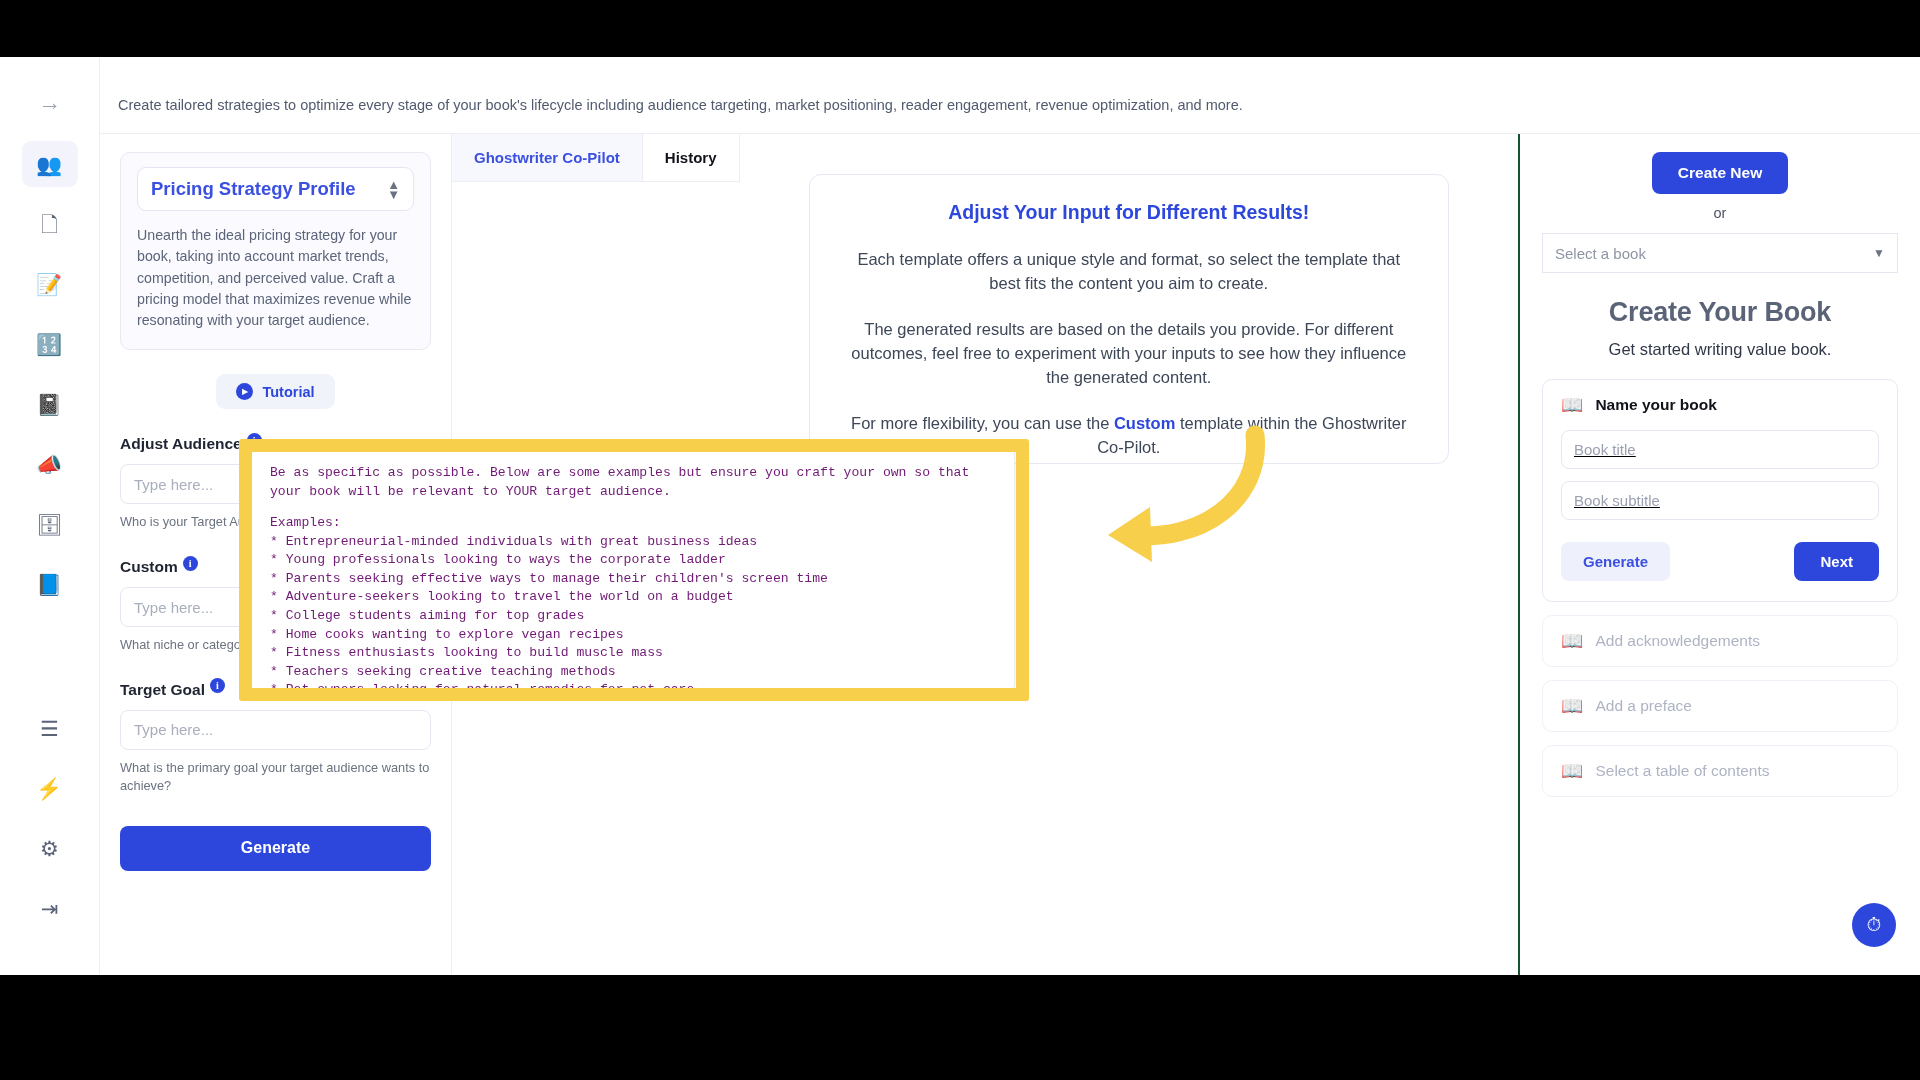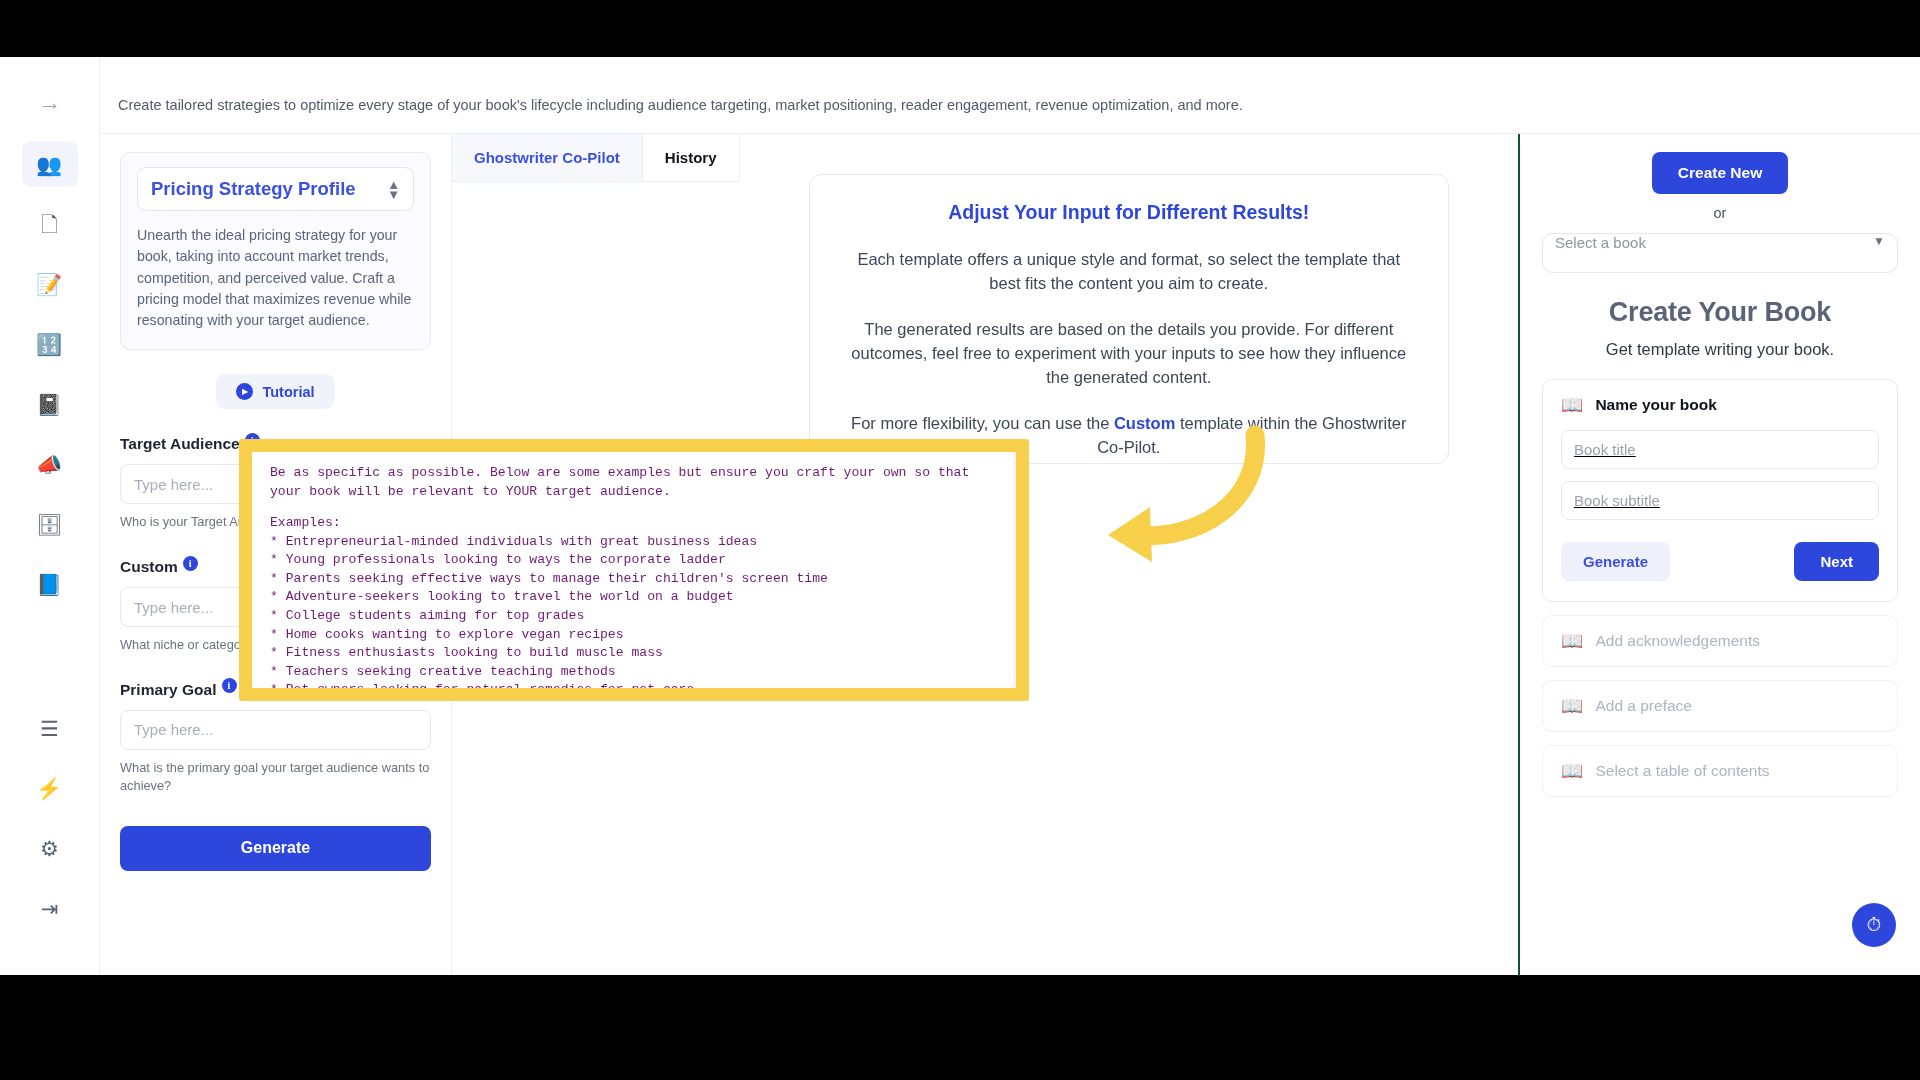--- a/index.html
+++ b/index.html
@@ -193,23 +193,23 @@
     background: #2d47dd; color: #fff;
     border: none; border-radius: 8px;
     padding: 12px 26px;
     font-size: 15.5px; font-weight: bold;
     font-family: "Liberation Sans", sans-serif;
     cursor: pointer;
   }
   .or-text { text-align: center; font-size: 14.5px; color: #4b5565; margin: 11px 0 12px 0; }
   .book-select {
     width: 100%; height: 40px;
-    border: 1px solid #e4e7f1; border-radius: 11px;
+    border: 1px solid #e4e7f1; border-radius: 0;
     background: #fff; padding: 0 12px;
-    display: flex; justify-content: space-between;
+    display: flex; align-items: center; justify-content: space-between;
     cursor: pointer;
   }
   .book-select .ph { font-size: 15px; color: #8f95a5; }
   .book-select .arr { font-size: 12px; color: #6b7280; }
   .cyb-title {
     text-align: center; font-size: 27px; font-weight: bold;
     color: #5a6377; margin-top: 24px; letter-spacing: -0.2px;
   }
   .cyb-sub { text-align: center; font-size: 16.5px; color: #303848; margin-top: 12px; }
   .name-card {
@@ -367,39 +367,39 @@
 
         <div class="tutorial-wrap">
           <div class="tutorial-btn">
             <span class="play">▶</span>
             <span class="lbl">Tutorial</span>
           </div>
         </div>
 
         <div class="field">
           <div class="field-label">
-            <span>Target Audience</span>
+            <span>Adjust Audience</span>
             <span class="info-dot">i</span>
           </div>
           <input class="text-input" value="" placeholder="Type here..." style="">
           <div class="field-help">Who is your Target Audience, who is this book for?</div>
         </div>
 
         <div class="field">
           <div class="field-label">
             <span>Custom</span>
             <span class="info-dot">i</span>
           </div>
           <input class="text-input" value="" placeholder="Type here..." style="">
           <div class="field-help">What niche or category does your book fit into?</div>
         </div>
 
         <div class="field">
           <div class="field-label">
-            <span>Primary Goal</span>
+            <span>Target Goal</span>
             <span class="info-dot">i</span>
           </div>
           <input class="text-input" value="" placeholder="Type here..." style="">
           <div class="field-help">What is the primary goal your target audience wants to achieve?</div>
         </div>
 
         <button class="generate-main">Generate</button>
       </div>
 
       <div class="center-col">
@@ -420,21 +420,21 @@
       </div>
 
       <div class="right-col">
         <button class="create-new">Create New</button>
         <div class="or-text">or</div>
         <div class="book-select">
           <span class="ph">Select a book</span>
           <span class="arr">▼</span>
         </div>
         <div class="cyb-title">Create Your Book</div>
-        <div class="cyb-sub">Get template writing your book.</div>
+        <div class="cyb-sub">Get started writing value book.</div>
 
         <div class="name-card">
           <div class="name-head">
             <span class="book-icon">📖</span>
             <span class="t">Name your book</span>
           </div>
           <input class="book-field" value="" placeholder="Book title" style="">
           <input class="book-field" value="" placeholder="Book subtitle" style="">
           <div class="name-actions">
             <button class="gen-ghost">Generate</button>

